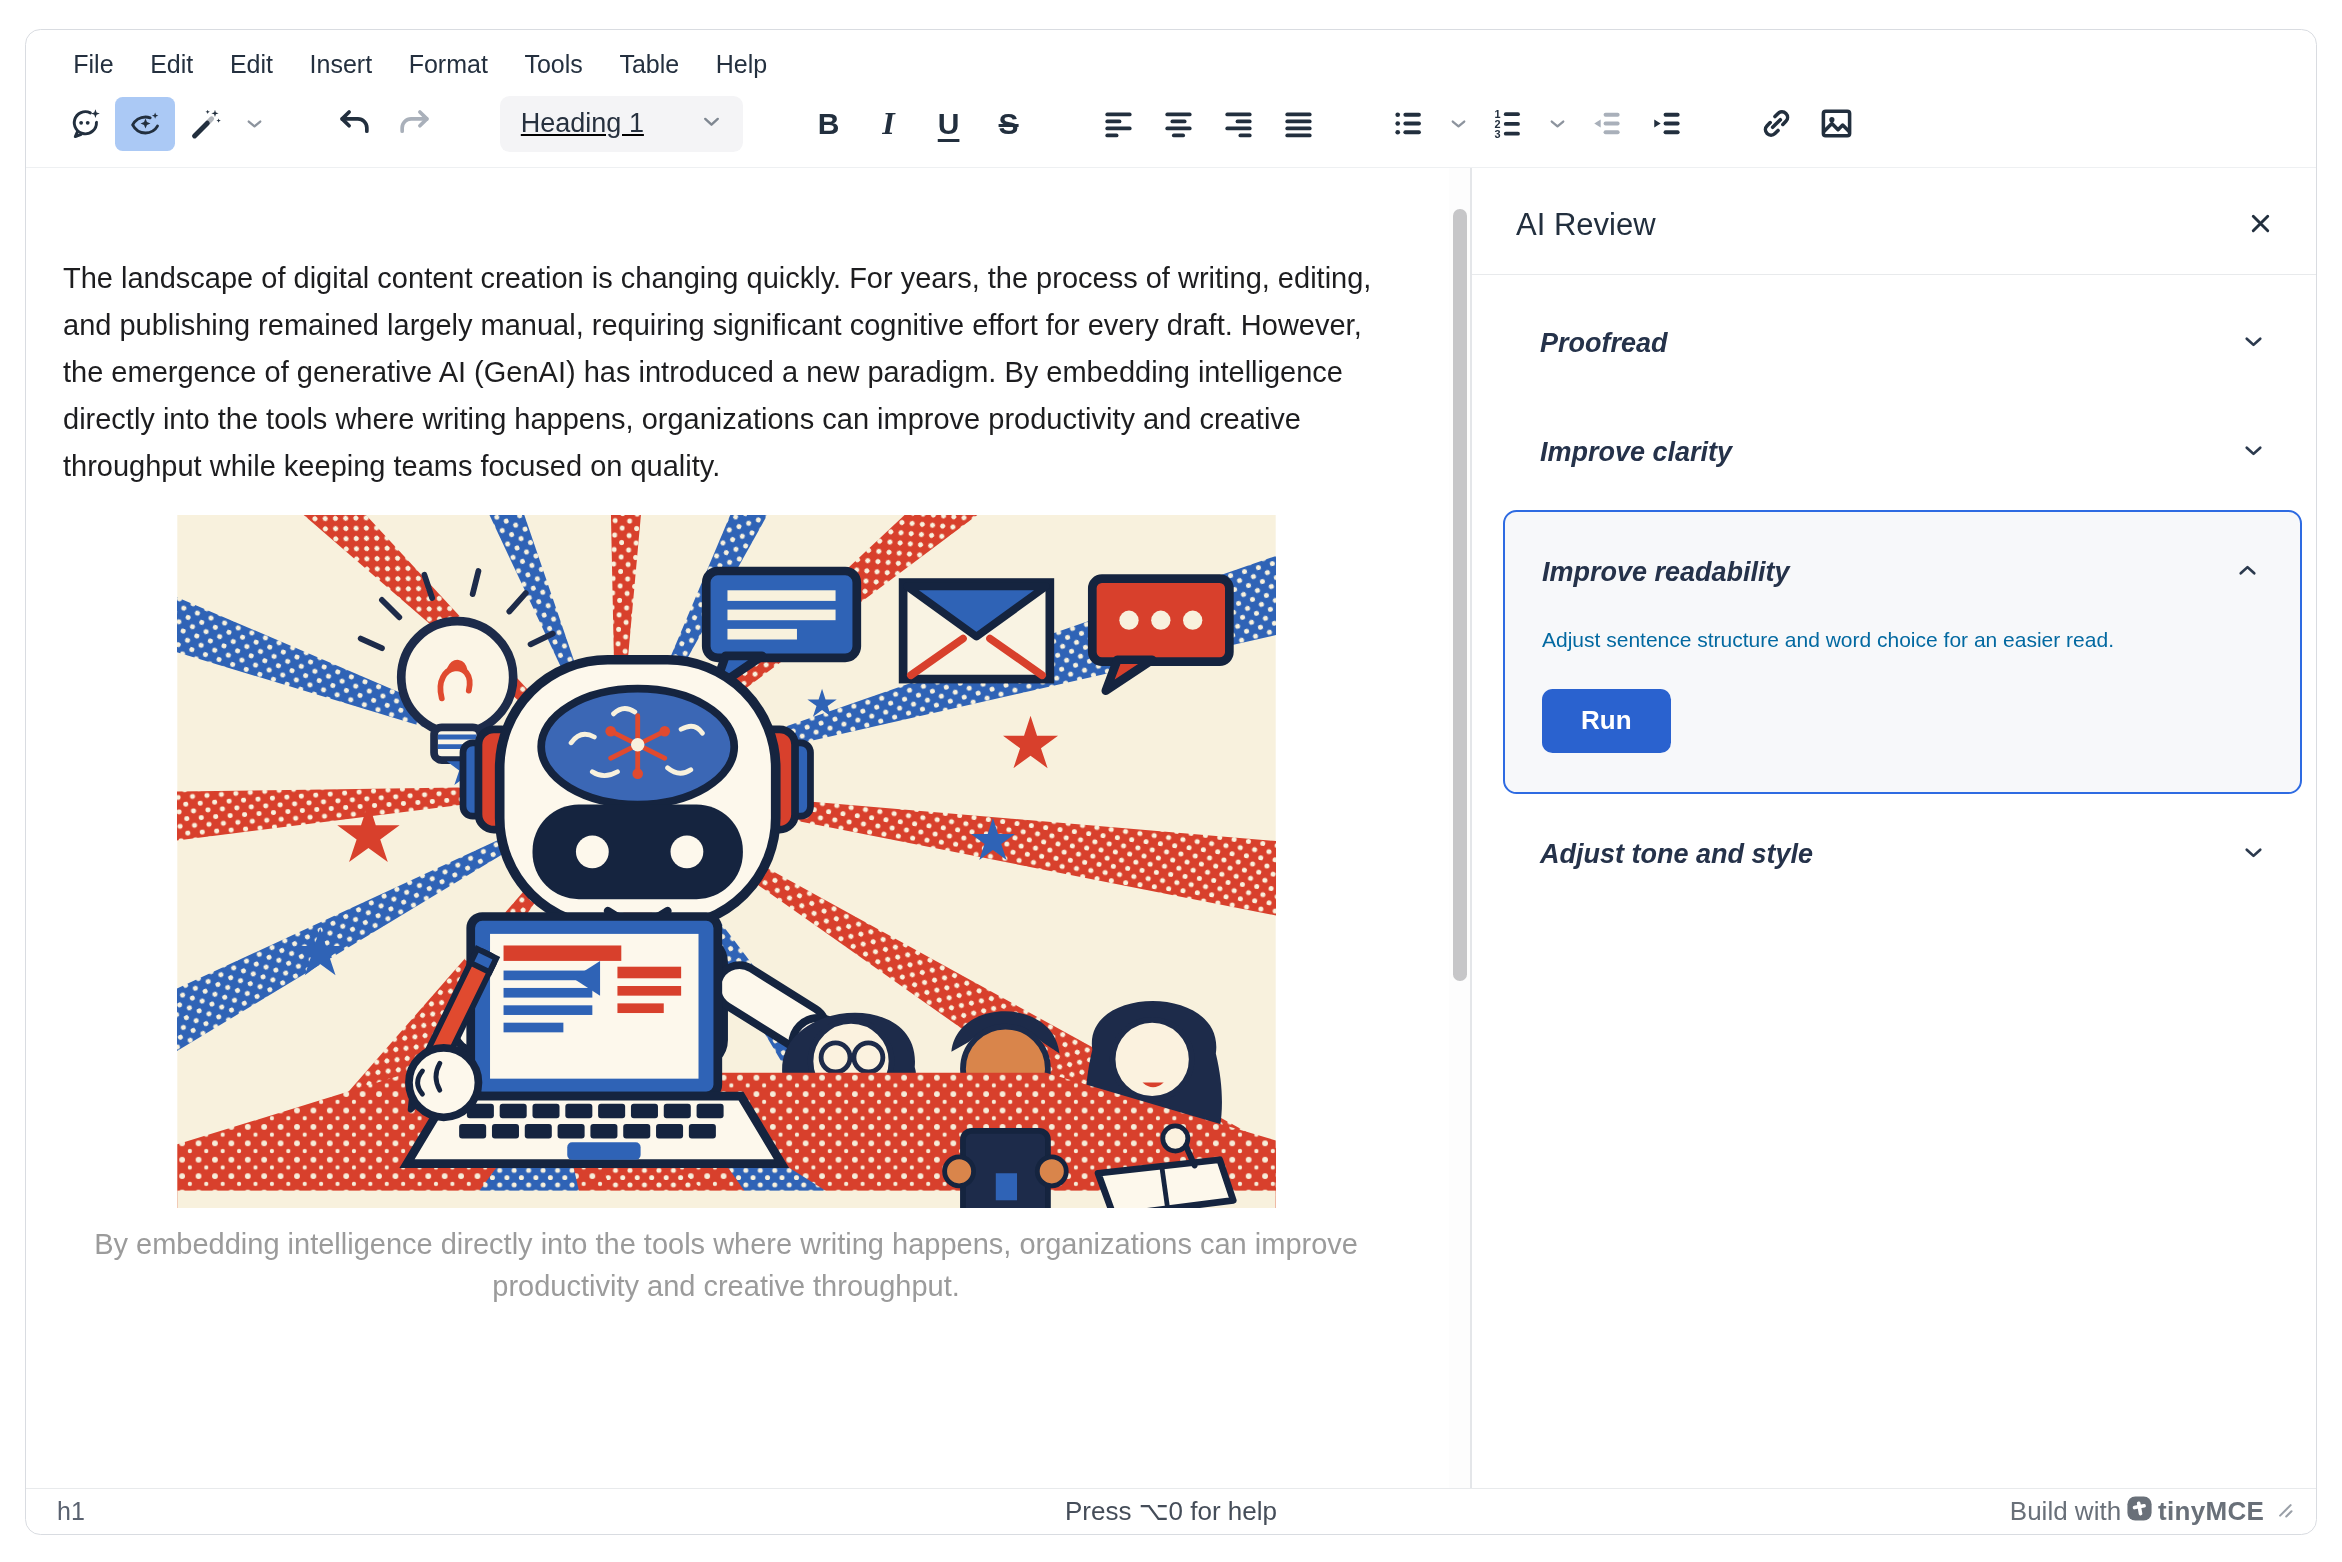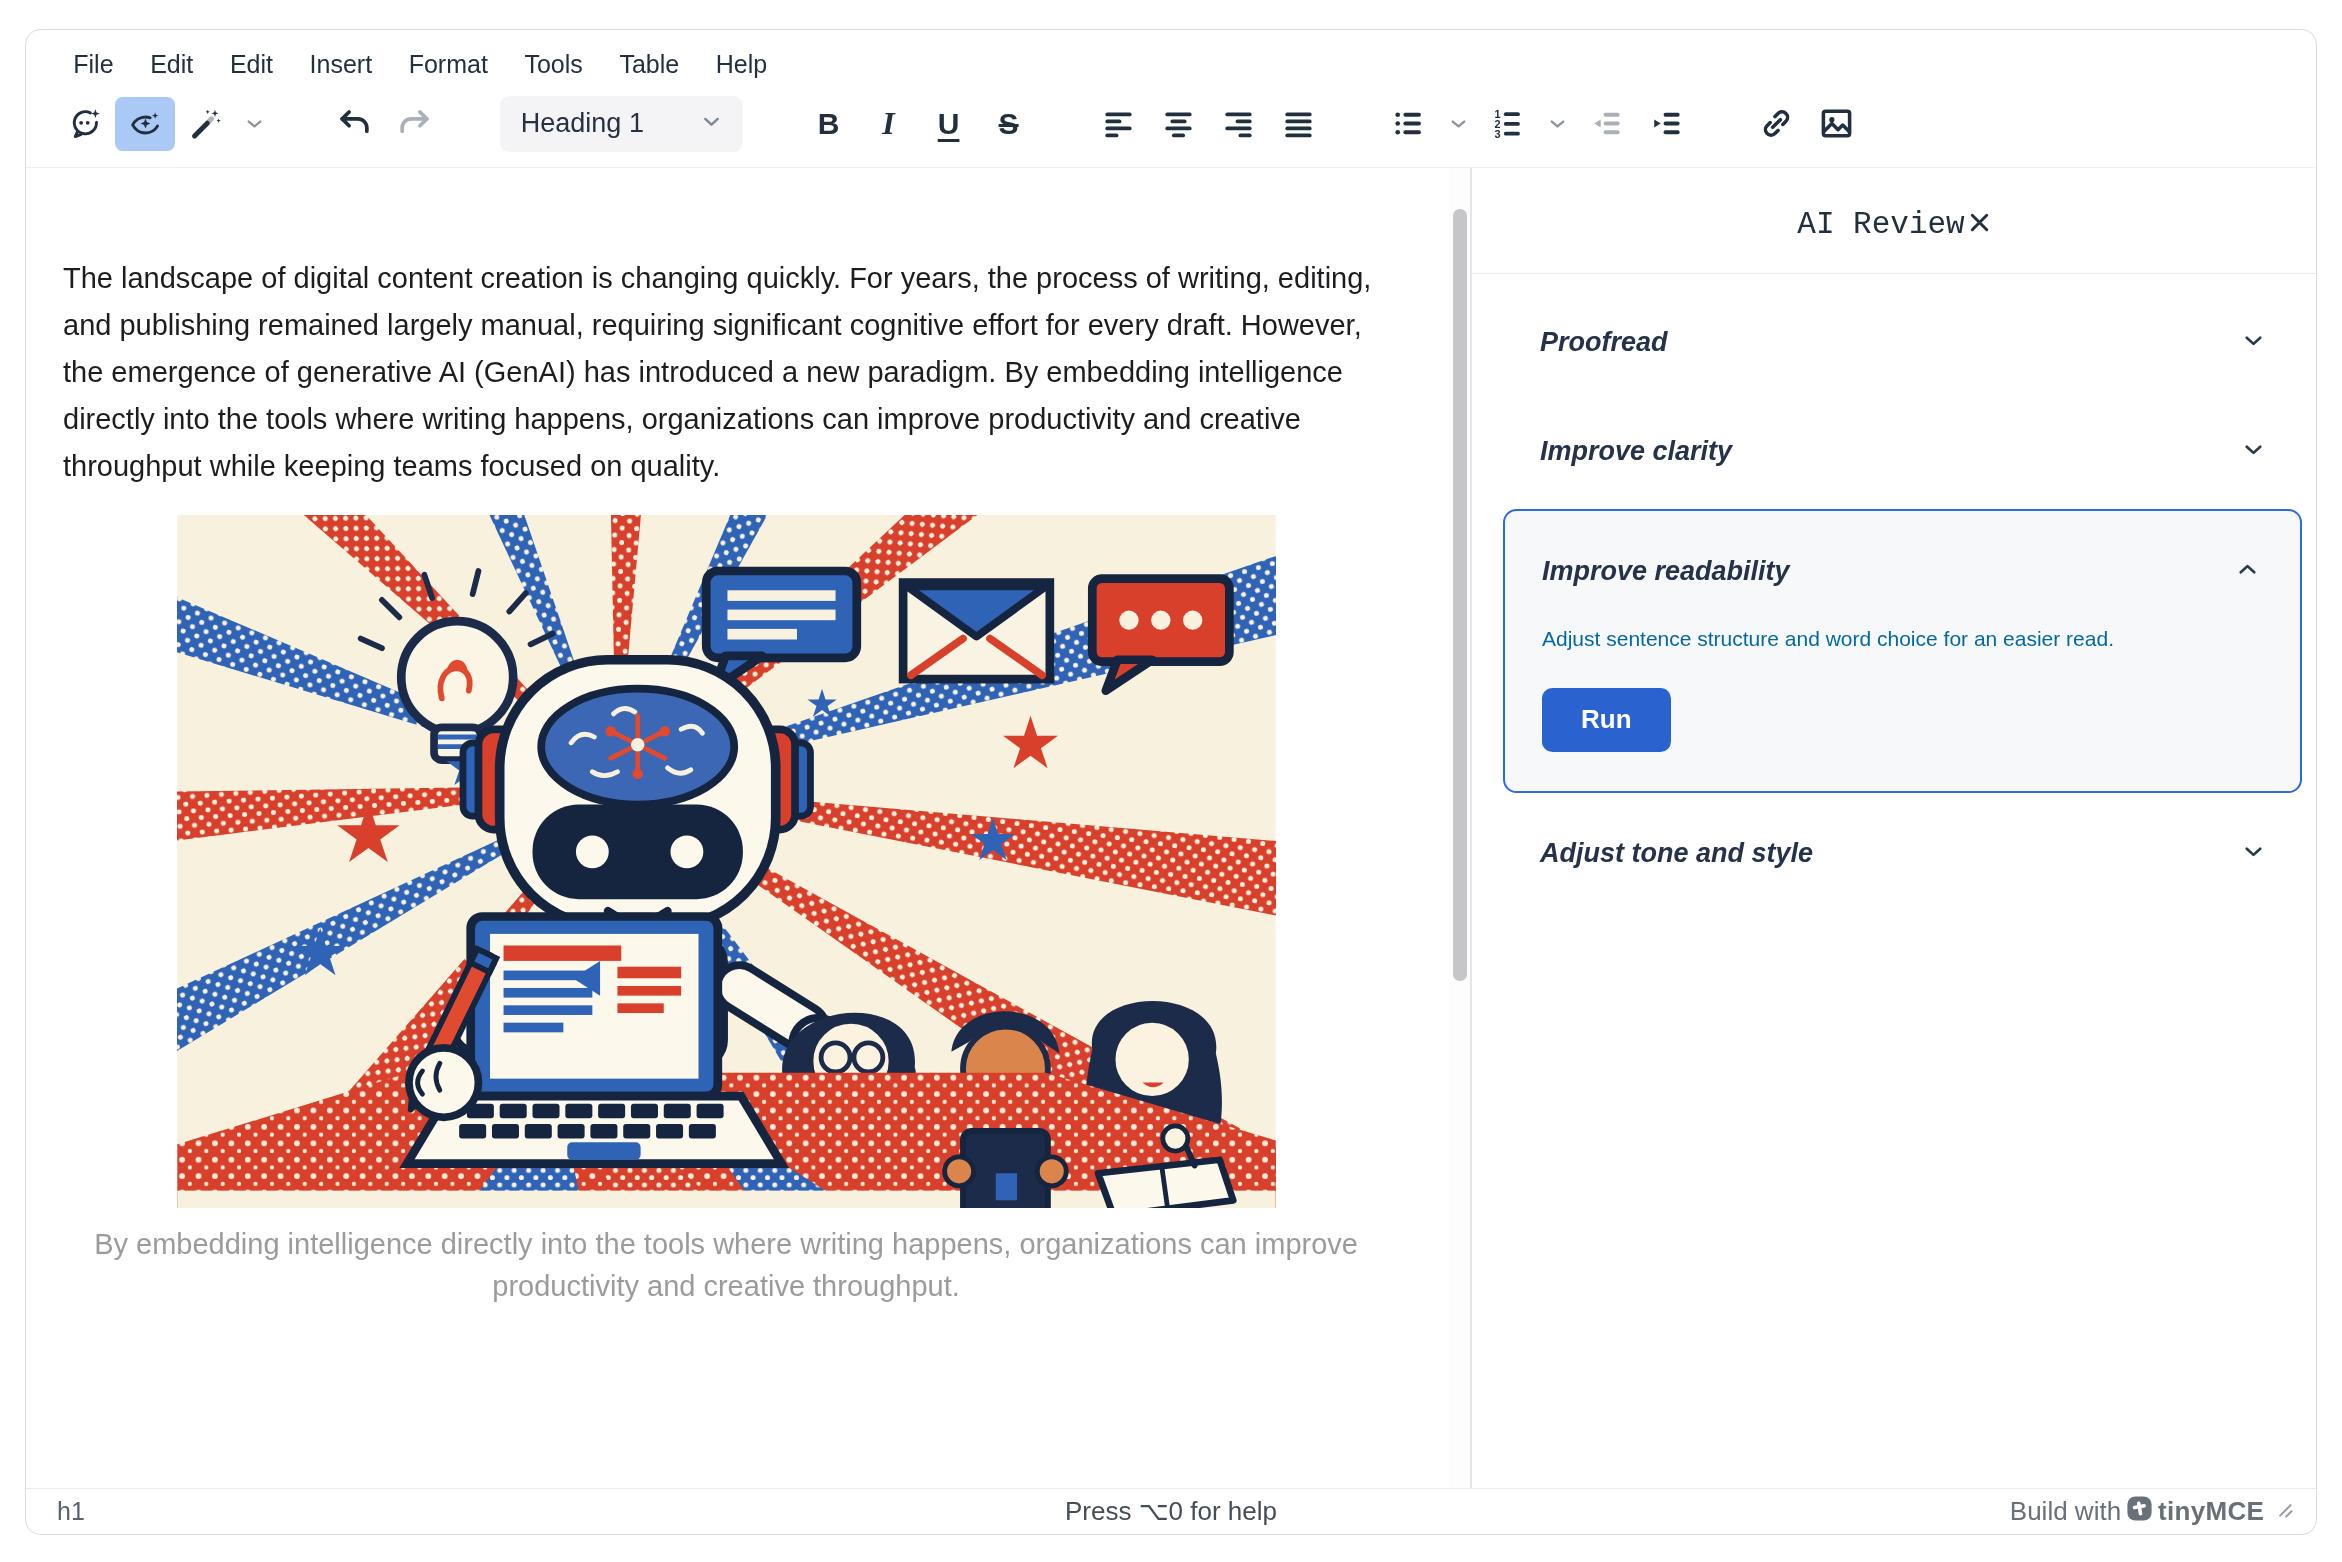--- a/index.html
+++ b/index.html
@@ -19,39 +19,39 @@
   .tb-btn { width:60px; height:54px; border-radius:7.7px; display:flex; align-items:center; justify-content:center; }
   .tb-btn.active { background:#abc9f5; }
   .tb-btn.narrow { width:39px; }
   .tb-btn svg { display:block; }
   .glyph { font-size:30px; font-weight:700; color:#222f3e; }
   .glyph.i { font-family:"Liberation Serif", serif; font-style:italic; font-weight:600; font-size:32px; }
   .glyph.u { text-decoration:underline; text-underline-offset:4.8px; }
   .glyph.s { text-decoration:line-through; }
   .select-box {
     display:flex; align-items:center; justify-content:space-between;
-    width:243px; height:56px; background:#f4f4f6; border-radius:9.7px; padding:0 19.3px 0 21px; margin:0 5.8px;
+    width:243px; height:56px; background:#f4f4f6; border-radius:9.7px; padding:0 19.3px 0 21px; margin:0 5.8px;text-decoration:underline;
   }
   .select-box .sel-label { font-size:27px; color:#27313f; }
   
   .main { flex:1; display:flex; min-height:0; border-top:1px solid #eef0f2; }
   .editor-wrap { flex:1; position:relative; overflow:hidden; background:#fff; }
   .editor-content { padding:56px 60px 0 37px; }
   .doc-title { font-size:58px; line-height:85px; font-weight:700; color:#0e0e0e; margin-top:29px; letter-spacing:-0.5px; }
   .doc-par { font-size:29px; line-height:47px; color:#1d1d1f; margin-top:31px; max-width:1325px; }
   .doc-figure { width:1099px; margin:25px auto 0; }
   .doc-figure svg { display:block; width:1099px; height:693px; }
   .doc-caption { font-size:29px; line-height:42px; color:#9b9b9b; text-align:center; margin:15.4px auto 0; max-width:1284px; }
   
   .scrollbar { width:21px; background:#fdfdfd; position:relative; }
   .scroll-thumb { position:absolute; left:3.9px; top:41px; width:13.5px; height:772px; background:#c6c6c8; border-radius:6.8px; }
   .v-divider { width:1.9px; background:#e4e6e9; }
   
   .panel { width:844px; display:flex; flex-direction:column; background:#fff; }
-  .panel-header { display:flex; align-items:center; justify-content:center; padding:39px 41px 31px 44px; border-bottom:1.9px solid #e8eaec;font-family:Liberation Mono, monospace; }
+  .panel-header { display:flex; align-items:center; justify-content:space-between; padding:39px 41px 31px 44px; border-bottom:1.9px solid #e8eaec; }
   .panel-title { font-size:31px; color:#222f3e; font-weight:500; }
   .panel-body { padding:13.5px 9.7px 0 31px; }
   .acc-row { display:flex; align-items:flex-end; justify-content:space-between; padding:39px 39px 39px 37px; cursor:default;font-style:italic; }
   .acc-label { font-size:27px; font-weight:700; color:#25324a; }
   .acc-card { border:2.9px solid #2e6be2; border-radius:13.5px; background:#f7f8fa; margin:3.9px 3.9px 5.8px 0; padding:5.8px 0 39px; }
   .acc-card .acc-row { padding-bottom:17.4px; }
   .acc-desc { font-size:21px; line-height:41px; color:#0369a1; padding:13.5px 39px 0 37px; max-width:763px; }
   .run-btn { margin:29px 0 0 37px; background:#2a62cf; color:#fff; font-size:26px; font-weight:700; border:none; border-radius:10.6px; padding:16.4px 39px; cursor:pointer; }
   
   .statusbar { height:46px; border-top:1.9px solid #e8eaec; display:flex; align-items:center; padding:0 21px 0 31px; position:relative; }

